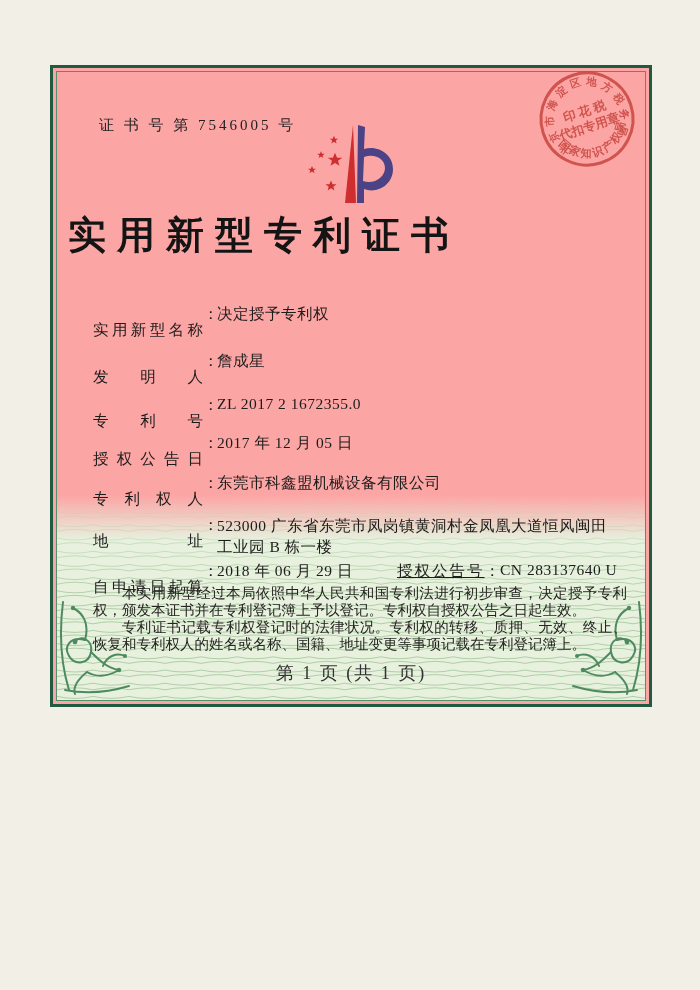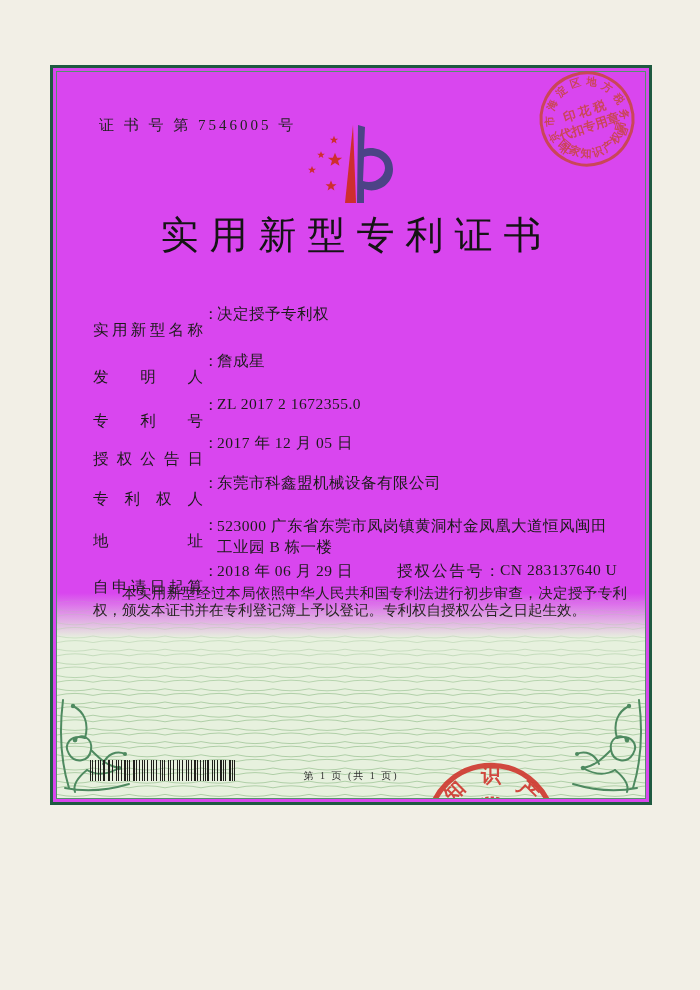--- a/index.html
+++ b/index.html
@@ -4,58 +4,58 @@
 <style>
   html,body{margin:0;padding:0;}
   body{
     width:700px;height:990px;position:relative;overflow:hidden;
     background:#f2efe6;
     font-family:"Liberation Serif", serif;
     color:#1c1c1a;
   }
   
   .frame{
-    position:absolute;left:50px;top:65px;width:602px;height:740px;
-    border:3px solid #1f5a41;box-sizing:border-box;background:#d946ef;
+    position:absolute;left:50px;top:65px;width:602px;height:642px;
+    border:3px solid #1f5a41;box-sizing:border-box;background:#fca5a5;
   }
   .frame-inner{
     position:absolute;left:3px;top:3px;right:3px;bottom:3px;
     border:1.5px solid #54906e;overflow:hidden;
   }
   
   .cert-no{position:absolute;left:42px;top:44px;font-size:15px;letter-spacing:3px;color:#222;}
   .logo{position:absolute;left:244px;top:42px;width:110px;height:112px;}
   .title{
-    position:absolute;left:0;top:138px;width:100%;text-align:center;
-    font-size:38px;font-weight:400;letter-spacing:11px;color:#141414;text-indent:11px;
+    position:absolute;left:0;top:138px;width:100%;text-align:left;
+    font-size:38px;font-weight:700;letter-spacing:11px;color:#141414;text-indent:11px;
   }
   
   .fields{position:absolute;left:36px;top:0;width:540px;font-size:15.5px;}
   .frow{position:absolute;left:0;white-space:nowrap;}
   .flabel{display:inline-block;width:110px;text-align:justify;text-align-last:justify;-moz-text-align-last:justify;vertical-align:top;margin-top:16px;}
   .fcolon{display:inline-block;width:14px;vertical-align:top;}
   .fvalue{display:inline-block;letter-spacing:.5px;vertical-align:top;}
   .fvalue2{display:block;letter-spacing:.5px;}
   .frow-right{position:absolute;white-space:nowrap;}
-  .frlabel{letter-spacing:2px;}
+  .frlabel{letter-spacing:2px;text-decoration:underline;}
   
   .bodytext{
     position:absolute;left:36px;top:513px;width:534px;
     font-size:14.5px;line-height:17px;text-align:justify;color:#242420;
   }
   .bodytext p{margin:0;text-indent:2em;}
   
   .band{position:absolute;left:0;right:0;bottom:0;height:205px;}
   .barcode{position:absolute;left:33px;top:688px;width:148px;height:21px;display:flex;align-items:stretch;}
   .barcode div{background:#20201c;}
   .officer{position:absolute;left:42px;top:733px;font-size:16px;letter-spacing:2px;line-height:33px;color:#222;}
   .signature{position:absolute;left:140px;top:700px;width:250px;height:120px;}
   .seal{position:absolute;left:358px;top:680px;width:152px;height:152px;opacity:.92;}
   .seal-date{position:absolute;left:366px;top:795px;width:150px;text-align:center;font-size:14.5px;letter-spacing:1px;color:#111;}
-  .footer{position:absolute;left:0;bottom:15px;width:100%;text-align:center;font-size:10px;letter-spacing:2px;color:#333;}
+  .footer{position:absolute;left:0;bottom:15px;width:100%;text-align:center;font-size:18px;letter-spacing:2px;color:#333;}
   .ornament{position:absolute;width:82px;height:104px;bottom:2px;}
   .orn-left{left:-2px;}
   .orn-right{right:-2px;transform:scaleX(-1);}
   
   .tax-stamp{position:absolute;left:528px;top:60px;width:118px;height:118px;opacity:.85;}
 </style>
 </head>
 <body>
 
 <div class="frame">
@@ -183,20 +183,21 @@
       <div class="frow" style="top:489px">
         <span class="flabel">自申请日起算</span><span class="fcolon">：</span><span class="fvalue">2018 年 06 月 29 日</span>
       </div>
       <div class="frow-right" style="top:489px;left:304px">
         <span class="frlabel">授权公告号</span><span>：</span><span class="fvalue">CN 283137640 U</span>
       </div>
     </div>
 
     <div class="bodytext">
       <p>本实用新型经过本局依照中华人民共和国专利法进行初步审查，决定授予专利权，颁发本证书并在专利登记簿上予以登记。专利权自授权公告之日起生效。</p>
+      <p>专利证书记载专利权登记时的法律状况。专利权的转移、质押、无效、终止、恢复和专利权人的姓名或名称、国籍、地址变更等事项记载在专利登记簿上。</p>
     </div>
 
     <div class="barcode" id="barcode">
         <div style="width: 2.7px; margin-right: 1px;"></div>
         <div style="width: 1.35px; margin-right: 2px;"></div>
         <div style="width: 1.35px; margin-right: 3px;"></div>
         <div style="width: 1.35px; margin-right: 1px;"></div>
         <div style="width: 2.7px; margin-right: 2px;"></div>
         <div style="width: 4.05px; margin-right: 3px;"></div>
         <div style="width: 1.35px; margin-right: 1px;"></div>

